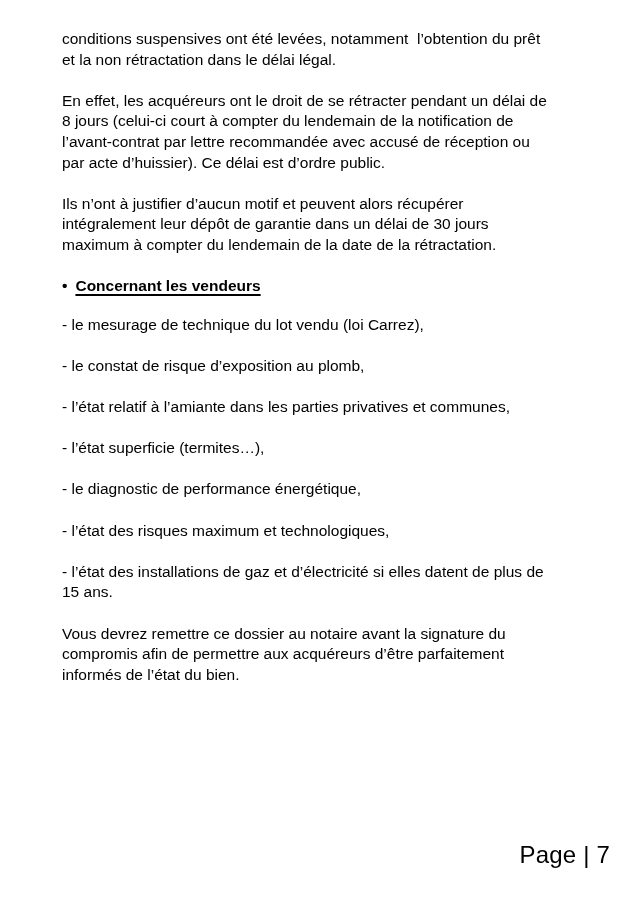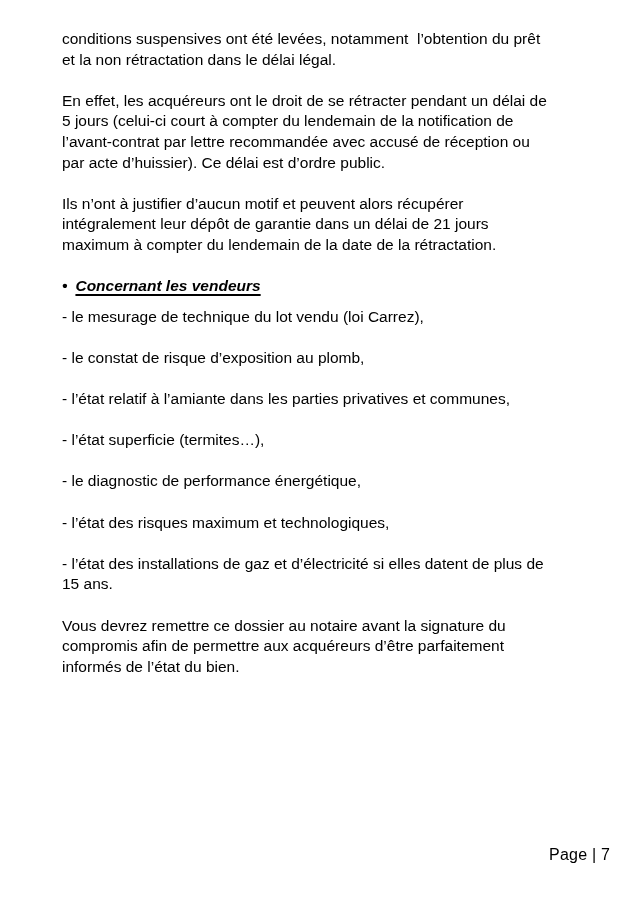--- a/index.html
+++ b/index.html
@@ -22,57 +22,56 @@
     position: absolute;
     top: 29px;
     left: 62px;
     right: 8px;
   }
   .para {
     margin: 0 0 20.6px 0;
     white-space: pre-wrap;
   }
   .section-heading {
-    margin: 0 0 10px 0;
+    margin: 0 0 18px 0;
     font-weight: bold;
-    font-style: italic;
   }
   .section-heading .bullet {
     display: inline-block;
     margin-right: 8px;
   }
   .section-heading .heading-text {
     text-decoration: underline;
     text-decoration-thickness: 1.5px;
     text-underline-offset: 3px;
   }
   .footer {
     position: absolute;
     top: 843px;
     right: 28px;
-    font-size: 16px;
+    font-size: 24px;
     line-height: 23px;
     letter-spacing: 0.2px;
     text-align: right;
   }
 </style>
 </head>
 <body>
 
 <div class="page">
   <div class="content">
 
     <p class="para">conditions suspensives ont été levées, notamment  l’obtention du prêt
 et la non rétractation dans le délai légal.</p>
     <p class="para">En effet, les acquéreurs ont le droit de se rétracter pendant un délai de
-5 jours (celui-ci court à compter du lendemain de la notification de
+8 jours (celui-ci court à compter du lendemain de la notification de
 l’avant-contrat par lettre recommandée avec accusé de réception ou
 par acte d’huissier). Ce délai est d’ordre public.</p>
     <p class="para">Ils n’ont à justifier d’aucun motif et peuvent alors récupérer
-intégralement leur dépôt de garantie dans un délai de 21 jours
+intégralement leur dépôt de garantie dans un délai de 30 jours
 maximum à compter du lendemain de la date de la rétractation.</p>
 
     <p class="section-heading"><span class="bullet">•</span><span class="heading-text">Concernant les vendeurs</span></p>
 
 
     <p class="para">- le mesurage de technique du lot vendu (loi Carrez),</p>
     <p class="para">- le constat de risque d’exposition au plomb,</p>
     <p class="para">- l’état relatif à l’amiante dans les parties privatives et communes,</p>
     <p class="para">- l’état superficie (termites…),</p>
     <p class="para">- le diagnostic de performance énergétique,</p>

